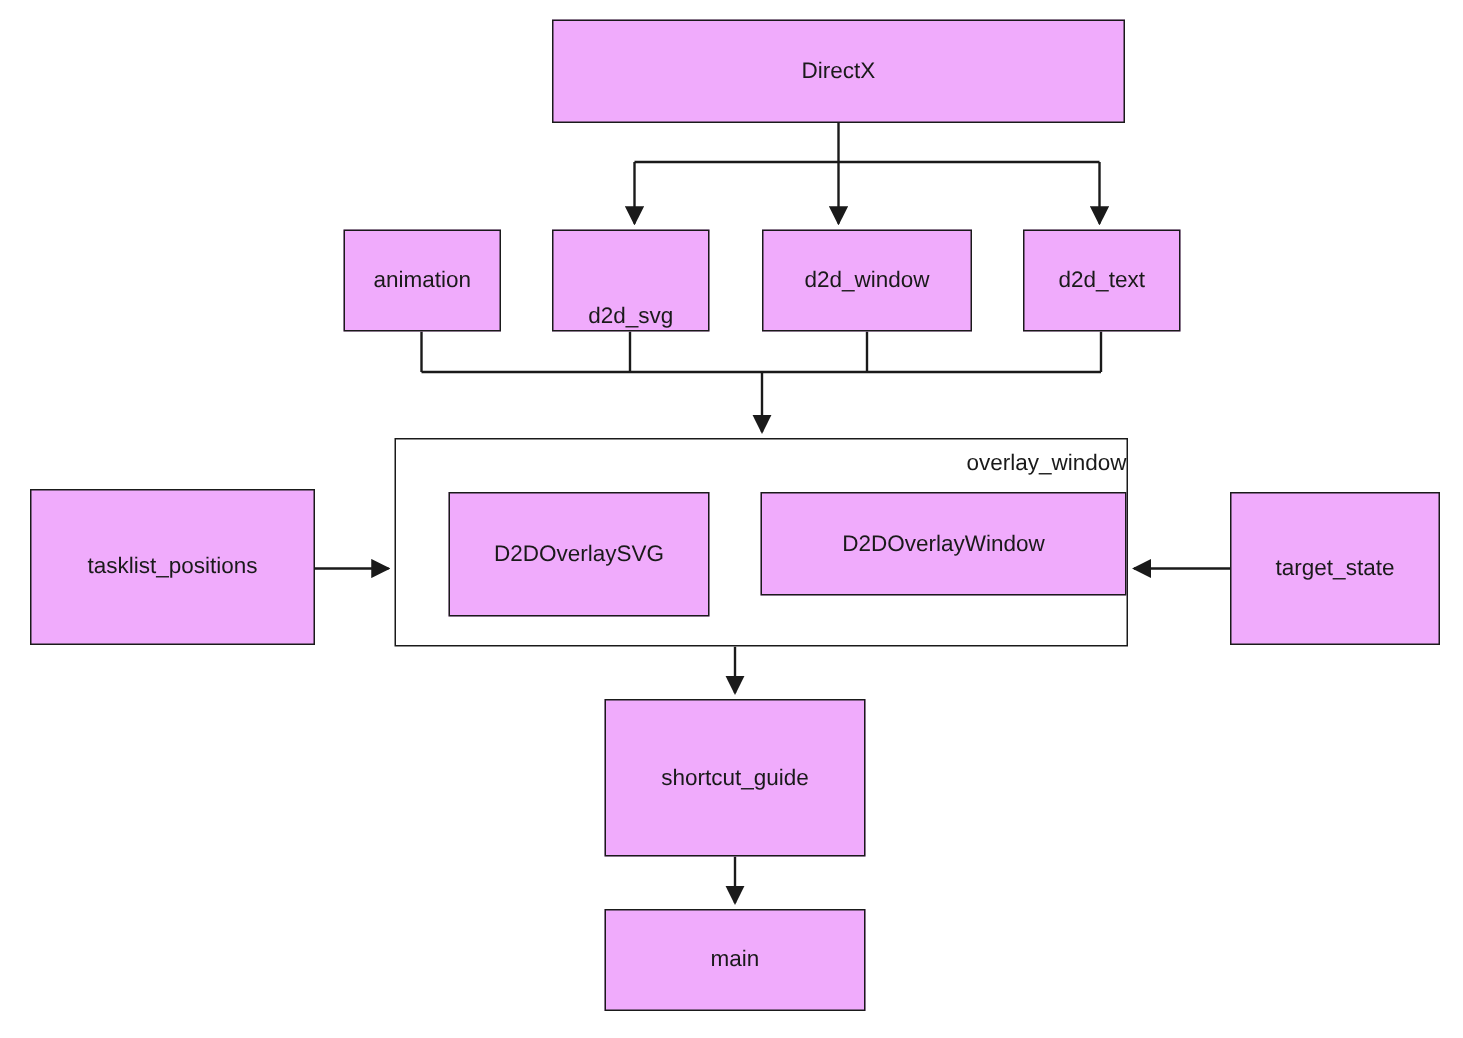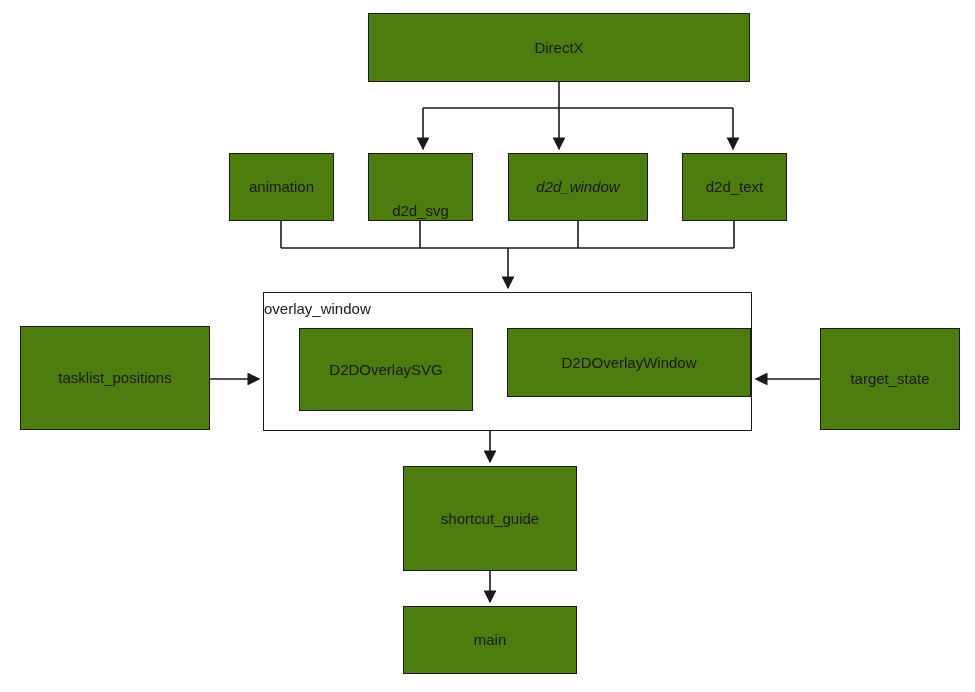--- a/index.html
+++ b/index.html
@@ -24,43 +24,43 @@
     height: 692px;
   }
   .edges-svg line {
     stroke: #1a1a1a;
     stroke-width: 1.6;
   }
   .node {
     position: absolute;
     box-sizing: border-box;
     border: 1.6px solid #1a1a1a;
-    background: #4d7c0f;
+    background: #f0abfc;
     display: flex;
     align-items: center;
     justify-content: center;
     font-size: 15px;
     line-height: 1.2;
     white-space: nowrap;
   }
   .node.container {
     display: block;
     background: #ffffff;
   }
   .container-label {
     width: 100%;
-    text-align: left;
+    text-align: right;
     padding-top: 7px;
     font-size: 15px;
   }
   
   .n-directx            { left: 368px; top: 13px;  width: 382px; height: 69px; }
   .n-animation          { left: 229px; top: 153px; width: 105px; height: 68px; }
   .n-d2d-svg            { left: 368px; top: 153px; width: 105px; height: 68px; align-items: flex-end; }
-  .n-d2d-window         { left: 508px; top: 153px; width: 140px; height: 68px; font-style: italic; }
+  .n-d2d-window         { left: 508px; top: 153px; width: 140px; height: 68px; }
   .n-d2d-text           { left: 682px; top: 153px; width: 105px; height: 68px; }
   .n-overlay-window     { left: 263px; top: 292px; width: 489px; height: 139px; }
   .n-d2d-overlay-svg    { left: 299px; top: 328px; width: 174px; height: 83px; }
   .n-d2d-overlay-window { left: 507px; top: 328px; width: 244px; height: 69px; }
   .n-tasklist-positions { left: 20px;  top: 326px; width: 190px; height: 104px; }
   .n-target-state       { left: 820px; top: 328px; width: 140px; height: 102px; }
   .n-shortcut-guide     { left: 403px; top: 466px; width: 174px; height: 105px; }
   .n-main               { left: 403px; top: 606px; width: 174px; height: 68px; }
 </style>
 </head>

